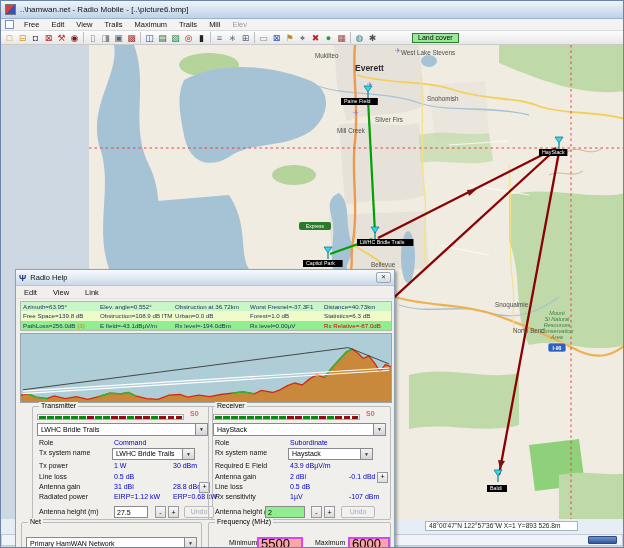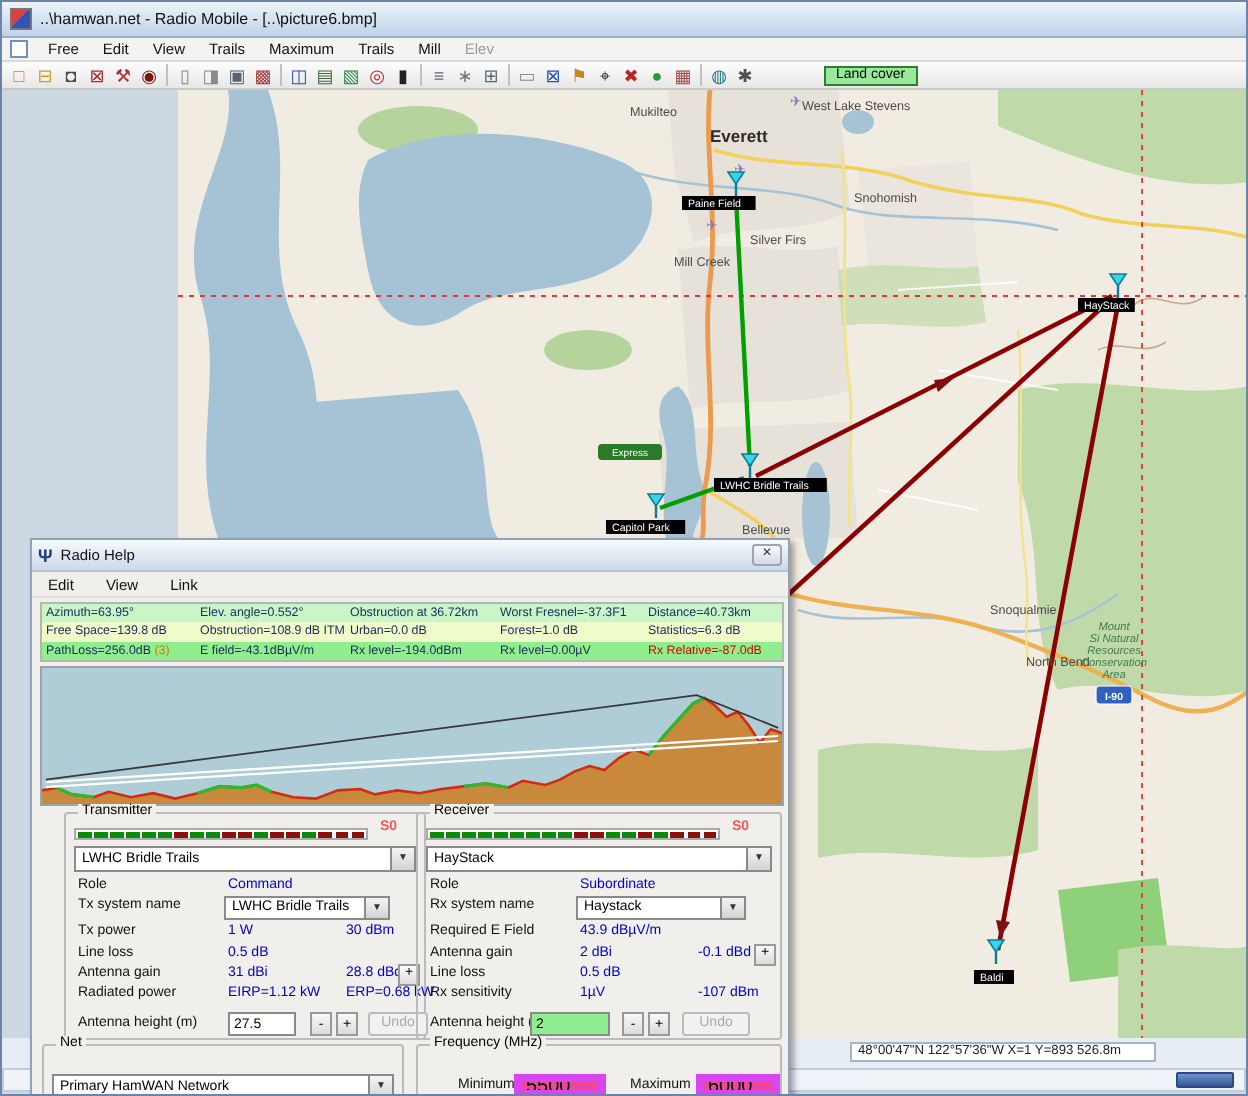--- a/index.html
+++ b/index.html
@@ -88,22 +88,22 @@
 .undo{position:absolute;top:0;height:12px;background:#f1f1f1;border:1px solid #bbb;color:#aaa;
   font-size:7px;line-height:10px;text-align:center;border-radius:2px;padding:0;}
 #txgrp .undo{left:147px;width:30px;}
 #rxgrp .undo{left:128px;width:34px;}
 #txgrp{left:5px;top:136px;width:181px;height:114px;margin-left:11px;}
 #rxgrp{left:192px;top:136px;width:183px;height:114px;}
 #netgrp{left:5px;top:252px;width:181px;height:44px;}
 #freqgrp{left:192px;top:252px;width:183px;height:44px;}
 .netcombo{left:4px;right:4px;top:14px;height:13px;line-height:11px;}
 .flabel{position:absolute;top:16px;font-size:7px;color:#111;}
-.fin{position:absolute;top:14px;height:12px;background:#ec4899;border:4px solid #d946ef;
-  font-size:10px;padding:0 2px;font-family:inherit;}
+.fin{position:absolute;top:14px;height:12px;background:#fca5a5;border:2px solid #d946ef;
+  font-size:13px;padding:0 2px;font-family:inherit;}
 #freq-min-label{left:20px;}#freq-max-label{left:106px;}
 #freq-min{left:48px;width:46px;}#freq-max{left:139px;width:42px;}
 
 text.town{font-size:6.3px;fill:#4c4c4c;}
 text.city{font-size:8.5px;font-weight:bold;fill:#2c2c2c;}
 text.area{font-size:5.6px;font-style:italic;fill:#3f7d46;text-anchor:middle;}
 text.sitelab{font-size:5.3px;fill:#fff;}
 text.shield{font-size:5.2px;font-weight:bold;fill:#fff;text-anchor:middle;}
 text.route{font-size:5px;fill:#fff;text-anchor:middle;}
 text.plane{font-size:7px;fill:#8678c8;}

